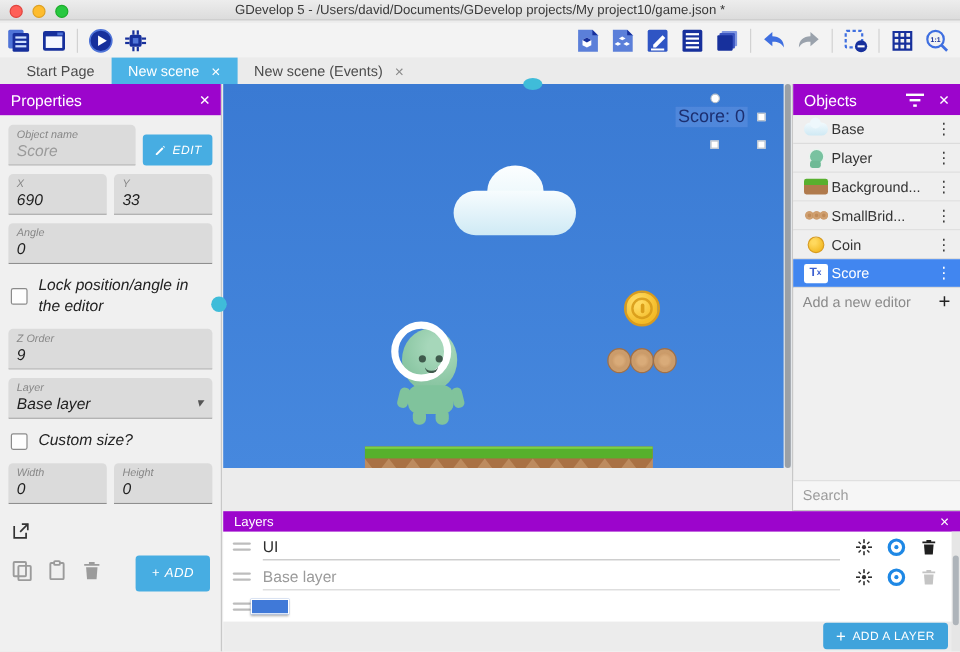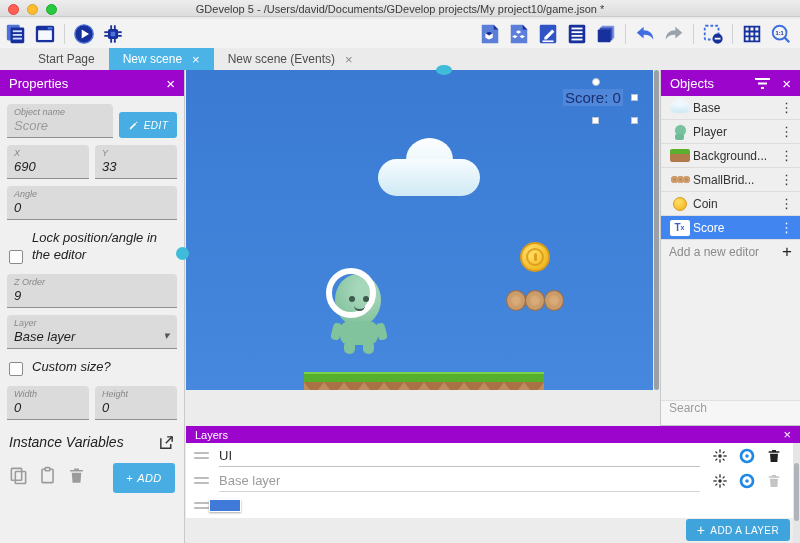--- a/index.html
+++ b/index.html
@@ -21,21 +21,21 @@
   .toolbar { position:absolute; top:19px; left:0; right:0; height:29px;
     background:#f3f3f3; display:flex; align-items:center; }
   .tb-left { display:flex; align-items:center; gap:3px; padding-left:3px; }
   .tb-right { display:flex; align-items:center; gap:3px; margin-left:auto; padding-right:6px; }
   .tbtn { width:26px; height:26px; display:flex; align-items:center; justify-content:center; }
   .tbtn svg { width:22px; height:22px; }
   .tsep { width:1px; height:20px; background:#d2d2d2; margin:0 3px; }
 
   
   .tabbar { position:absolute; top:48px; left:0; right:0; height:22px;
-    background:#ebebeb; display:flex; padding-left:24px; }
+    background:#ebebeb; display:flex; padding-left:8px; }
   .tab { display:flex; align-items:center; gap:10px; padding:0 14px;
     font-size:12px; color:#4c4c4c; cursor:default; }
   .tab.active { background:#4cb3e6; color:#fff; }
   .tab .tab-close { font-size:13px; line-height:1; }
   .tab.inactive .tab-close { color:#8a8a8a; }
 
   
   .phead { height:26px; background:#9c05cc; color:#fff; display:flex;
     align-items:center; padding:0 9px; font-size:13px; }
   .phead .spacer { flex:1; }
@@ -50,21 +50,21 @@
   .flabel { display:block; font-size:9px; color:#878787; }
   .fvalue { display:block; font-size:13px; color:#1f1f1f; margin-top:1px; }
   .field.disabled .fvalue { color:#9a9a9a; }
   .row { display:flex; gap:6px; margin-bottom:7px; }
   .row .field { flex:1; }
   .editbtn { width:58px; height:26px; align-self:flex-end; background:#47ade2;
     border-radius:3px; color:#fff; font-size:10px; letter-spacing:.4px;
     display:flex; align-items:center; justify-content:center; gap:5px; }
   .editbtn svg { width:11px; height:11px; }
   .caret { position:absolute; right:8px; top:14px; font-size:11px; color:#555; }
-  .chkrow { display:flex; gap:9px; margin:10px 2px 10px 2px; align-items:flex-end; }
+  .chkrow { display:flex; gap:9px; margin:10px 2px 10px 2px; align-items:center; }
   .chk { width:14px; height:14px; background:#fdfdfd; border:1px solid #8a8a8a;
     border-radius:2px; flex:0 0 auto; margin-top:1px; }
   .chklabel { font-size:13px; color:#222; line-height:1.3; }
   .ivrow { display:flex; align-items:center; margin:14px 2px 12px 2px; }
   .ivlabel { font-size:14px; color:#222; flex:1; }
   .ivrow svg { width:17px; height:17px; }
   .actrow { display:flex; align-items:center; gap:10px; margin:2px 2px 0 2px; }
   .actrow .ghost svg { width:19px; height:19px; }
   .addbtn { margin-left:auto; width:62px; height:30px; background:#47ade2;
     border-radius:3px; color:#fff; font-size:11px; letter-spacing:.4px;
@@ -136,21 +136,21 @@
   .obj-ic { width:27px; display:flex; justify-content:center; align-items:center; }
   .obj-label { flex:1; font-size:12px; color:#333;
     white-space:nowrap; overflow:hidden; }
   .obj-dots { font-size:13px; color:#3c3c3c; padding:0 2px; }
   .obj-row.selected { background:#4186f0; }
   .obj-row.selected .obj-label, .obj-row.selected .obj-dots { color:#fff; }
   .addobj { height:24px; display:flex; align-items:center; padding:0 8px;
     font-size:12px; color:#8a8a8a; }
   .addobj .plus { margin-left:auto; font-size:17px; color:#222; }
   .search { position:absolute; left:0; right:0; bottom:0; height:26px;
-    background:#f6f6f6; border-top:1px solid #e0e0e0; display:flex; align-items:flex-start;
+    background:#f6f6f6; border-top:1px solid #e0e0e0; display:flex; align-items:center;
     padding:0 8px; border-bottom:1px solid #c4c4c4; }
   .search input { flex:1; border:none; outline:none; background:transparent;
     font-size:12px; color:#444; font-family:"Liberation Sans", sans-serif; }
   .search input::placeholder { color:#9c9c9c; }
   .search svg { width:14px; height:14px; }
 
   
   .i-cloud { width:20px; height:11px; border-radius:8px;
     background:linear-gradient(#f2fafd,#cfe9f4); position:relative; }
   .i-cloud:before { content:""; position:absolute; left:5px; top:-4px; width:9px;
@@ -403,21 +403,20 @@
         <div class="field">
           <span class="flabel">Width</span>
           <span class="fvalue">0</span>
         </div>
         <div class="field">
           <span class="flabel">Height</span>
           <span class="fvalue">0</span>
         </div>
       </div>
       <div class="ivrow">
-        <span class="ivlabel">Instance Variables</span>
         <svg viewBox="0 0 24 24" fill="none" stroke="#333" stroke-width="2">
             <path d="M4 6h-0v14h14v-6"></path>
             <path d="M13 4h7v7"></path>
             <path d="M20 4L11 13"></path>
           </svg>
       </div>
       <div class="actrow">
         <span class="ghost">
           <svg viewBox="0 0 24 24" fill="none" stroke="#9b9b9b" stroke-width="2">
               <rect x="3" y="3" width="13" height="15" rx="1"></rect>

